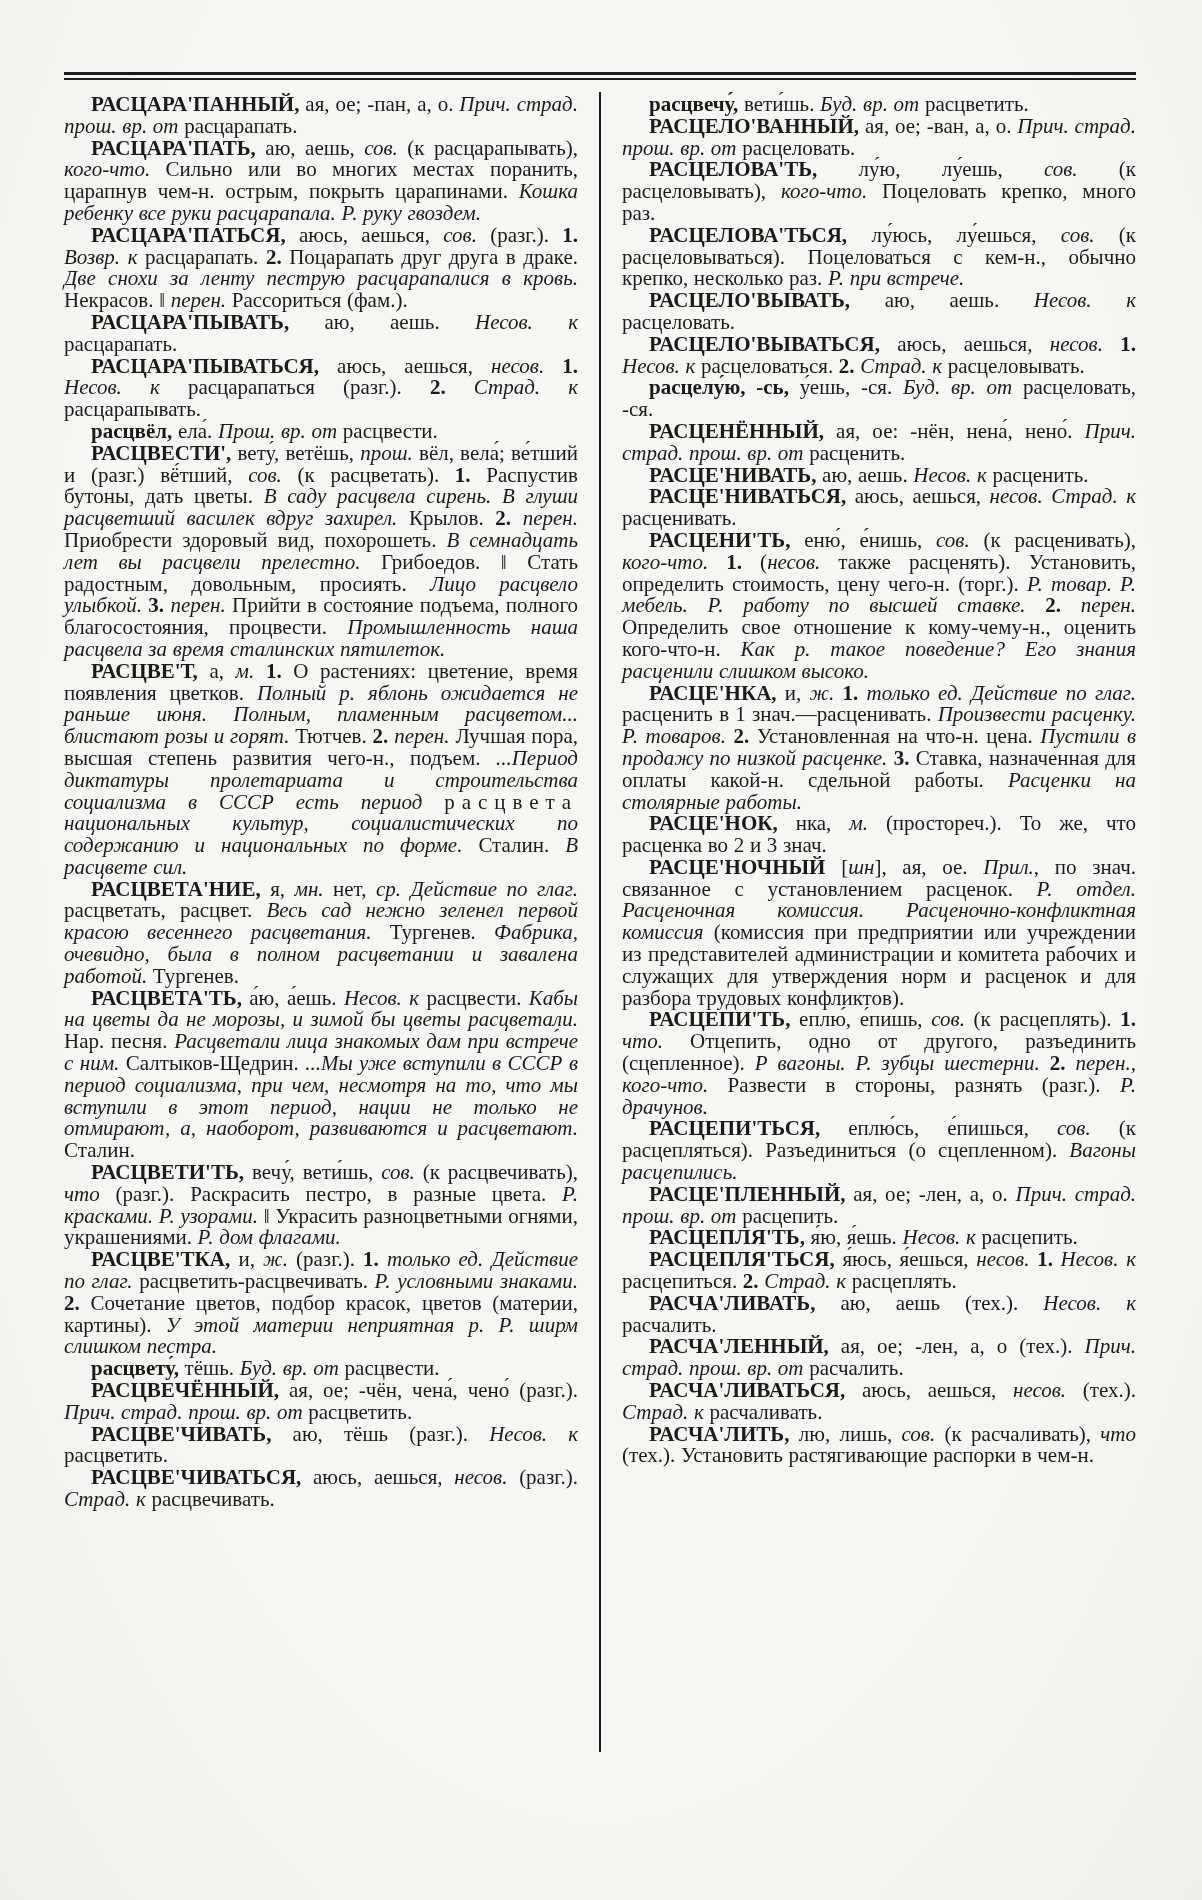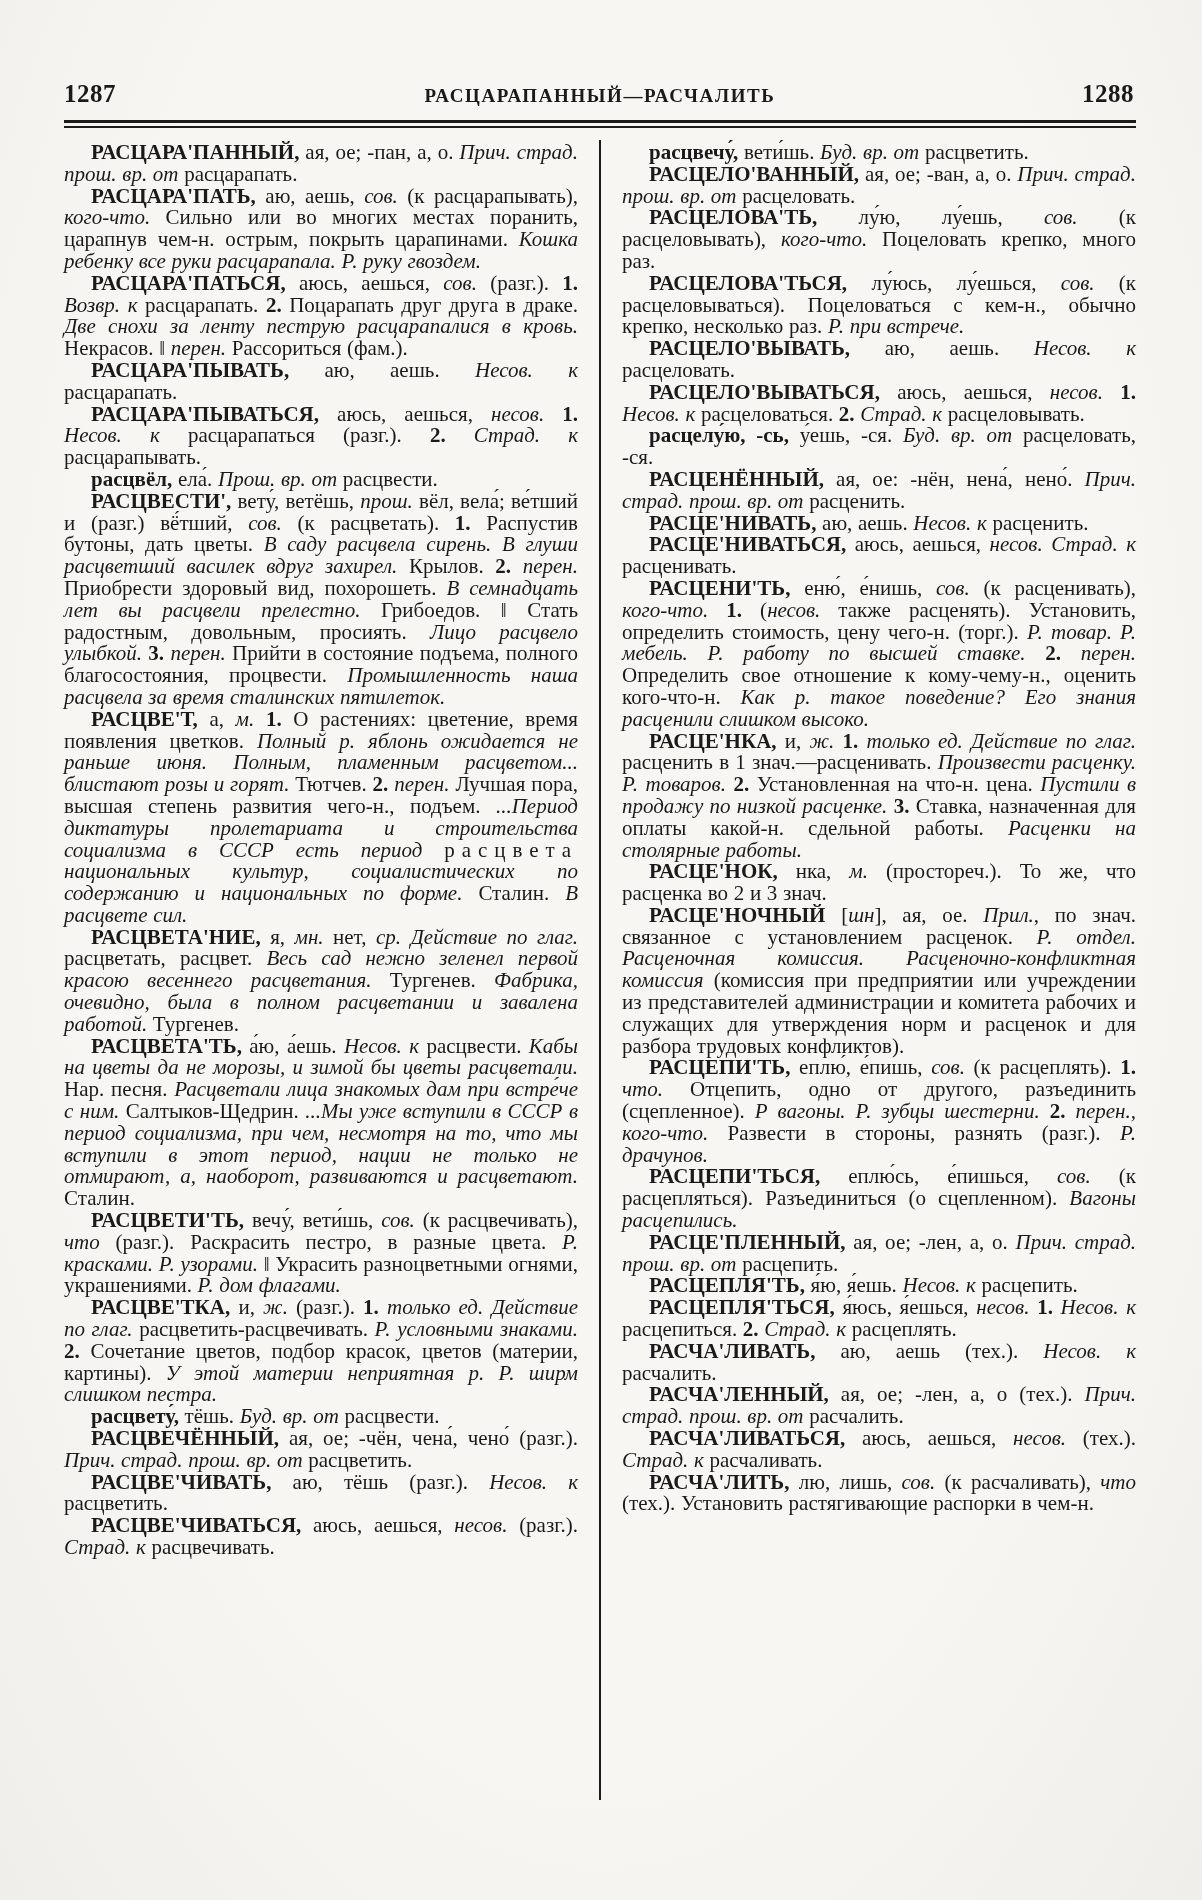--- a/index.html
+++ b/index.html
@@ -51,25 +51,20 @@
   }
   .r-b{font-weight:bold;}
   .r-i{font-style:italic;}
   .r-s{letter-spacing:.33em;}
   .r-n{}
 </style>
 </head>
 <body>
 
 <div class="page">
-  <div class="hdr">
-    <span class="pgnum left">1287</span>
-    <span class="rhead">РАСЦАРАПАННЫЙ—РАСЧАЛИТЬ</span>
-    <span class="pgnum right">1288</span>
-  </div>
   <div class="rule"></div>
   <div class="cols">
     <div class="divider"></div>
     <div class="col" id="col-left">
         <p class="entry"><span class="r-b">РАСЦАРА'ПАННЫЙ,</span><span class="r-n"> ая, ое; -пан, а, о. </span><span class="r-i">Прич. страд. прош. вр. от</span><span class="r-n"> расцарапать.</span></p>
         <p class="entry"><span class="r-b">РАСЦАРА'ПАТЬ,</span><span class="r-n"> аю, аешь, </span><span class="r-i">сов.</span><span class="r-n"> (к расцарапывать), </span><span class="r-i">кого-что.</span><span class="r-n"> Сильно или во многих местах поранить, царапнув чем-н. острым, покрыть царапинами. </span><span class="r-i">Кошка ребенку все руки расцарапала. Р. руку гвоздем.</span></p>
         <p class="entry"><span class="r-b">РАСЦАРА'ПАТЬСЯ,</span><span class="r-n"> аюсь, аешься, </span><span class="r-i">сов.</span><span class="r-n"> (разг.). </span><span class="r-b">1.</span><span class="r-n"> </span><span class="r-i">Возвр. к</span><span class="r-n"> расцарапать. </span><span class="r-b">2.</span><span class="r-n"> Поцарапать друг друга в драке. </span><span class="r-i">Две снохи за ленту пеструю расцарапалися в кровь.</span><span class="r-n"> Некрасов. ‖ </span><span class="r-i">перен.</span><span class="r-n"> Рассориться (фам.).</span></p>
         <p class="entry"><span class="r-b">РАСЦАРА'ПЫВАТЬ,</span><span class="r-n"> аю, аешь. </span><span class="r-i">Несов. к</span><span class="r-n"> расцарапать.</span></p>
         <p class="entry"><span class="r-b">РАСЦАРА'ПЫВАТЬСЯ,</span><span class="r-n"> аюсь, аешься, </span><span class="r-i">несов.</span><span class="r-n"> </span><span class="r-b">1.</span><span class="r-n"> </span><span class="r-i">Несов. к</span><span class="r-n"> расцарапаться (разг.). </span><span class="r-b">2.</span><span class="r-n"> </span><span class="r-i">Страд. к</span><span class="r-n"> расцарапывать.</span></p>
         <p class="entry"><span class="r-b">расцвёл,</span><span class="r-n"> ела́. </span><span class="r-i">Прош. вр. от</span><span class="r-n"> расцвести.</span></p>

